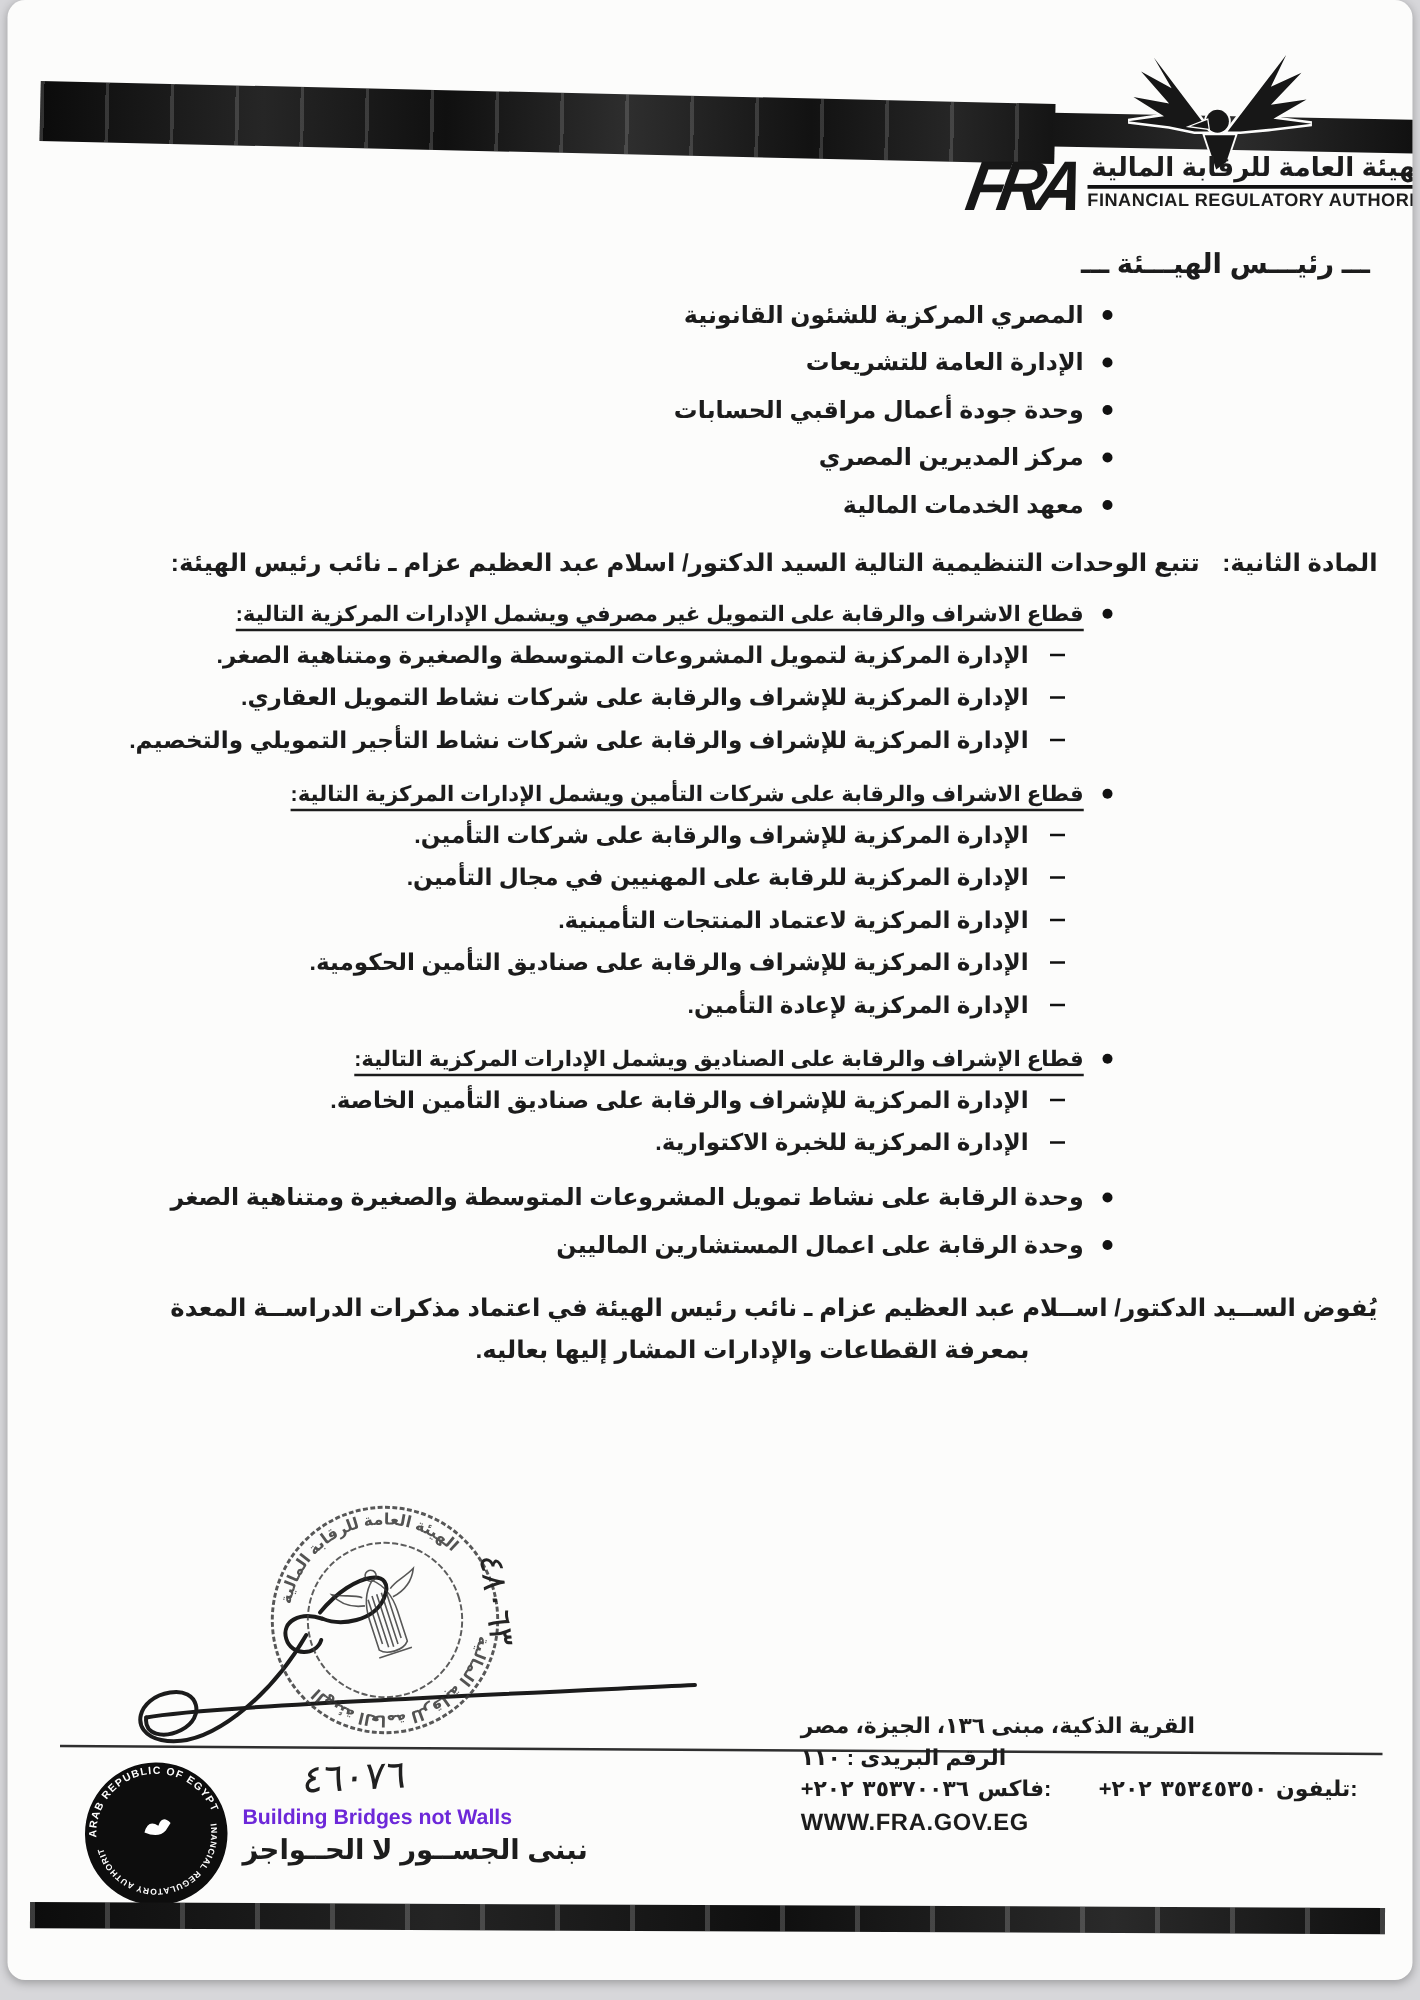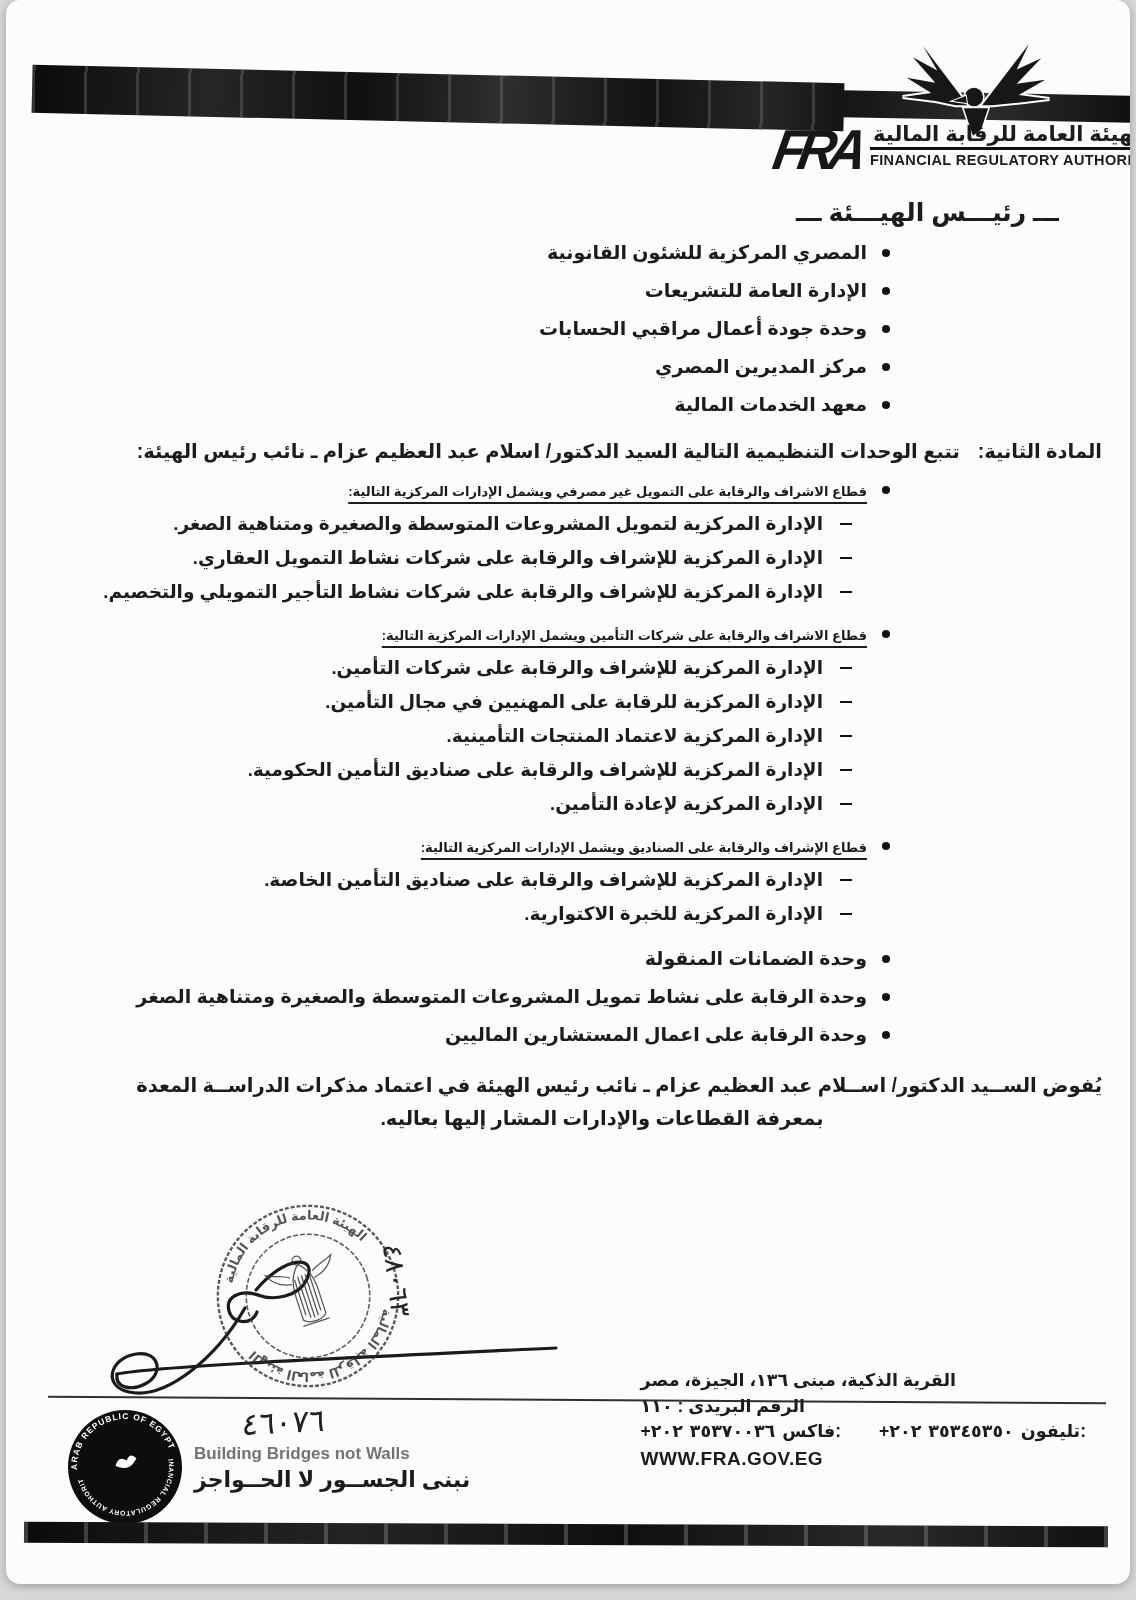--- a/index.html
+++ b/index.html
@@ -38,52 +38,52 @@
   .logo-block{position:absolute;left:768px;top:122px;width:334px;display:flex;align-items:flex-start;}
   .fra-mark{
     font-weight:900;font-style:italic;font-size:52px;line-height:.95;
     letter-spacing:-7px;transform:skewX(-10deg) scaleY(1.08);color:#171717;margin-top:4px;
   }
   .logo-text{margin-left:10px;}
   .org-ar{font-size:21px;font-weight:700;direction:rtl;text-align:center;white-space:nowrap;}
   .logo-divider{height:3px;background:#111;margin:1px 0 2px;}
   .org-en{font-size:14.5px;font-weight:700;letter-spacing:.4px;white-space:nowrap;}
   .doc-title{
-    position:absolute;top:198px;left:790px;width:300px;text-align:left;
-    font-size:25px;font-weight:700;direction:rtl;white-space:nowrap;
+    position:absolute;top:198px;left:790px;width:300px;text-align:right;
+    font-size:22px;font-weight:700;direction:rtl;white-space:nowrap;
   }
   
   .content{position:absolute;top:234px;right:28px;left:96px;direction:rtl;text-align:right;}
   .dot{display:inline-block;width:8px;height:8px;border-radius:50%;background:#111;margin-left:15px;vertical-align:2px;}
   .dash{display:inline-block;width:12px;height:2.5px;background:#111;margin-left:17px;vertical-align:5px;}
   .uitem{margin-right:212px;line-height:38px;font-size:19px;font-weight:700;white-space:nowrap;}
   .article-row{margin-top:13px;font-size:19.5px;font-weight:700;display:flex;gap:18px;line-height:28px;}
   .article-label{white-space:nowrap;}
   .sector{margin-top:11px;}
-  .sector-heading{margin-right:212px;font-size:13px;font-weight:700;line-height:31px;white-space:nowrap;}
+  .sector-heading{margin-right:212px;font-size:17px;font-weight:700;line-height:31px;white-space:nowrap;}
   .sector-heading .ul{text-decoration:underline;text-underline-offset:6px;text-decoration-thickness:2px;}
   .sub{margin-right:250px;line-height:34px;font-size:18.5px;font-weight:700;white-space:nowrap;}
   .units-bottom{margin-top:9px;}
   .closing{margin-top:15px;font-size:19.5px;font-weight:700;line-height:33px;}
   .closing .l2{text-align:center;}
   
   .signature{position:absolute;left:38px;top:1248px;width:545px;height:165px;}
   .stamp{position:absolute;left:204px;top:1198px;width:196px;height:196px;opacity:.82;}
   .hand-side{
     position:absolute;left:402px;top:1244px;font-size:27px;letter-spacing:5px;color:#242424;
     transform:rotate(83deg) skewX(-6deg);transform-origin:top left;white-space:nowrap;
   }
   .thin-rule{position:absolute;left:42px;top:1399px;width:1058px;height:2px;background:#2f2f2f;transform:rotate(.35deg);}
   .hand-number{
     position:absolute;left:236px;top:1404px;font-size:31px;letter-spacing:9px;color:#202020;
     transform:rotate(-3deg) skewX(-7deg);white-space:nowrap;
   }
   .badge{position:absolute;left:58px;top:1406px;width:122px;height:122px;transform:rotate(-12deg);}
   .motto{position:absolute;left:188px;top:1444px;}
-  .motto-en{font-size:17px;font-weight:700;color:#737373;}
+  .motto-en{font-size:17px;font-weight:700;color:#6d28d9;}
   .motto-ar{font-size:22px;font-weight:700;direction:rtl;text-align:right;margin-top:3px;white-space:nowrap;}
   
   .footer-address{
     position:absolute;right:44px;top:1368px;direction:rtl;text-align:left;
     font-weight:700;font-size:17.5px;line-height:25.5px;
   }
   .phones{display:flex;direction:ltr;justify-content:flex-end;gap:7px;align-items:baseline;}
   .phones .sep{width:24px;}
   .website{font-size:19px;letter-spacing:.5px;margin-top:1px;}
 </style>
@@ -147,21 +147,20 @@
       <div class="sub"><span class="dash"></span><span>الإدارة المركزية لإعادة التأمين.</span></div>
     </div>
 
     <div class="sector">
       <div class="sector-heading"><span class="dot"></span><span class="ul">قطاع الإشراف والرقابة على الصناديق ويشمل الإدارات المركزية التالية:</span></div>
       <div class="sub"><span class="dash"></span><span>الإدارة المركزية للإشراف والرقابة على صناديق التأمين الخاصة.</span></div>
       <div class="sub"><span class="dash"></span><span>الإدارة المركزية للخبرة الاكتوارية.</span></div>
     </div>
 
     <div class="units-bottom">
-      <div class="uitem"><span class="dot"></span><span>وحدة الضمانات المنقولة</span></div>
       <div class="uitem"><span class="dot"></span><span>وحدة الرقابة على نشاط تمويل المشروعات المتوسطة والصغيرة ومتناهية الصغر</span></div>
       <div class="uitem"><span class="dot"></span><span>وحدة الرقابة على اعمال المستشارين الماليين</span></div>
     </div>
 
     <div class="closing">
       <div class="l1">يُفوض الســيد الدكتور/ اســلام عبد العظيم عزام ـ نائب رئيس الهيئة في اعتماد مذكرات الدراســة المعدة</div>
       <div class="l2">بمعرفة القطاعات والإدارات المشار إليها بعاليه.</div>
     </div>
   </div>
 

